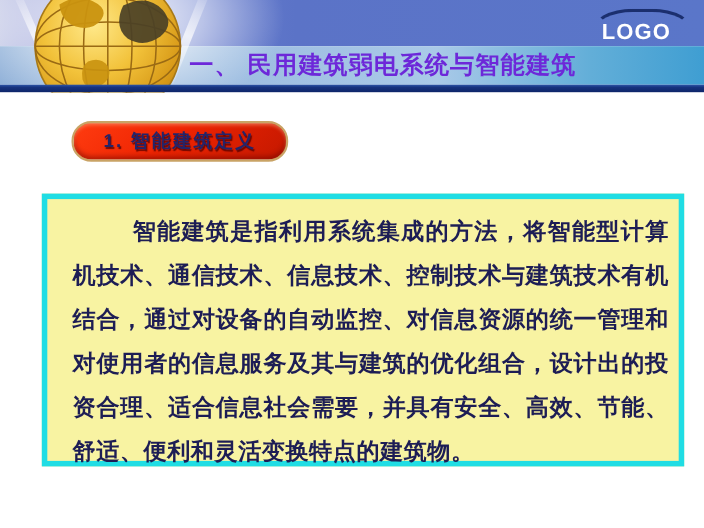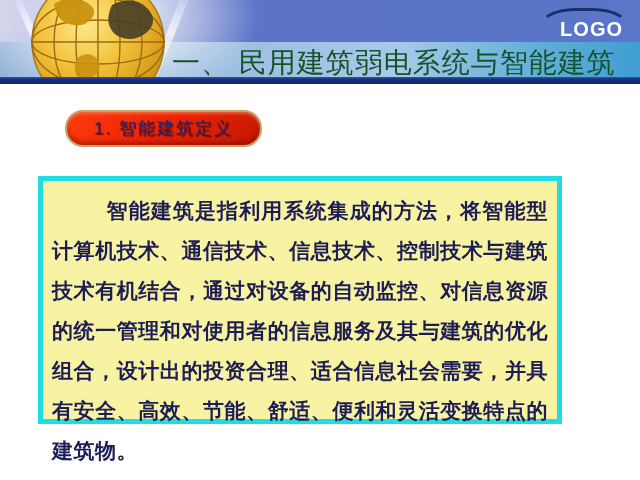--- a/index.html
+++ b/index.html
@@ -28,51 +28,51 @@
   }
   .ray{position:absolute;z-index:2;background:linear-gradient(180deg,rgba(255,255,255,0) 0%,rgba(255,255,255,0.9) 45%,rgba(255,255,255,0) 100%);}
   .ray1{left:70px;top:-20px;width:10px;height:110px;transform:rotate(-8deg);}
   .ray2{left:120px;top:-25px;width:14px;height:120px;transform:rotate(6deg);}
   .ray3{left:165px;top:-15px;width:8px;height:105px;transform:rotate(22deg);opacity:.8;}
   .ray4{left:30px;top:-15px;width:7px;height:100px;transform:rotate(-24deg);opacity:.8;}
   .globe{position:absolute;left:28px;top:-28px;z-index:3;}
 
   .page-title{
     position:absolute;left:172px;top:44px;z-index:4;
-    font-size:28px;font-weight:normal;color:#14532d;letter-spacing:1px;white-space:nowrap;
+    font-size:22px;font-weight:bold;color:#6d28d9;letter-spacing:1px;white-space:nowrap;
   }
   .logo-wrap{position:absolute;right:10px;top:4px;width:92px;height:44px;z-index:5;}
   .logo-arc{
     position:absolute;right:0;top:4px;width:86px;height:34px;
     border:3px solid #1b2f6e;border-bottom-color:transparent;border-left-color:transparent;border-right-color:transparent;
     border-radius:50% / 62%;
   }
   .logo-text{
-    position:absolute;right:7px;top:14px;
+    position:absolute;right:20px;top:14px;
     font-size:20px;font-weight:bold;color:#ffffff;letter-spacing:1px;
   }
 
   
   .badge{
     position:absolute;left:65px;top:110px;width:197px;height:37px;z-index:1;
     border:2px solid #c9a365;border-radius:18px;box-sizing:border-box;
     background:linear-gradient(135deg,#ff3c10 0%,#ee2402 45%,#c41800 100%);
     display:flex;align-items:center;justify-content:center;
     box-shadow:inset 0 2px 3px rgba(255,160,120,0.5), inset 0 -3px 5px rgba(90,0,0,0.45);
   }
   .badge span{
-    font-size:17px;font-weight:normal;color:#24246a;letter-spacing:2px;
+    font-size:17px;font-weight:bold;color:#24246a;letter-spacing:2px;
     text-shadow:1px 1px 1px rgba(80,0,0,0.8);white-space:nowrap;
   }
 
   
   .def-box{
-    position:absolute;left:38px;top:176px;width:524px;height:248px;box-sizing:border-box;
+    position:absolute;left:38px;top:176px;width:584px;height:248px;box-sizing:border-box;
     border:5px solid #20dde4;background:#f8f3a2;
-    padding:10px 9px 0 9px;
+    padding:10px 9px 0 23px;
   }
   .def-text{
     font-size:21px;line-height:40px;font-weight:bold;color:#1d1d55;
     text-align:justify;text-indent:2.6em;letter-spacing:0.5px;margin:0;
   }
 
   
   .watermark{
     position:absolute;right:13px;bottom:7px;
     font-size:18px;font-weight:bold;color:#cfcfcf;letter-spacing:1px;

